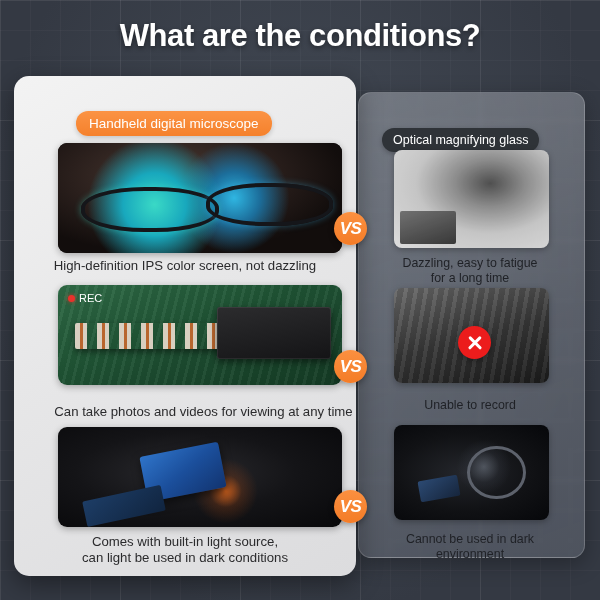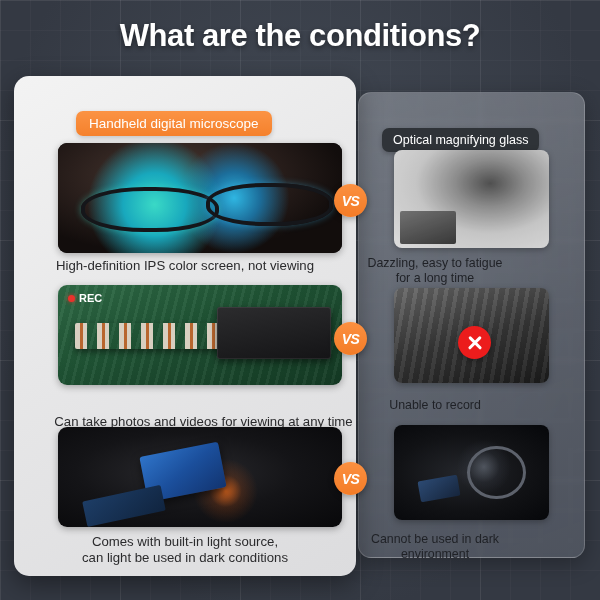--- a/index.html
+++ b/index.html
@@ -65,21 +65,21 @@
     background: linear-gradient(150deg, #f3f3f3 0%, #e7e7e8 45%, #dcdcde 100%);
     box-shadow: 0 8px 26px rgba(0,0,0,0.42);
   }
 
   
   .badge {
     position: absolute;
     display: flex;
     align-items: center;
     justify-content: center;
-    border-radius: 7px;
+    border-radius: 12px;
     font-size: 13.5px;
     white-space: nowrap;
   }
   #badge-left {
     left: 76px;
     top: 111px;
     height: 25px;
     padding: 0 13px;
     background: linear-gradient(180deg, #fb9344 0%, #f5812c 100%);
     color: #ffffff;
@@ -115,62 +115,63 @@
   
   .r-thumb {
     position: absolute;
     border-radius: 8px;
     overflow: hidden;
     box-shadow: 0 2px 6px rgba(0,0,0,0.28);
   }
   .r-cap {
     position: absolute;
     width: 190px;
-    left: 340px;
+    left: 375px;
     text-align: center;
     color: #1f2126;
     font-size: 12.4px;
     line-height: 14.5px;
   }
 
   
   .vs {
     position: absolute;
     width: 33px;
     height: 33px;
     border-radius: 50%;
     background: linear-gradient(180deg, #fb9040 0%, #f47c27 100%);
     color: #ffffff;
-    font-size: 14px;
+    font-size: 17px;
     font-weight: bold;
     font-style: italic;
     display: flex;
     align-items: center;
     justify-content: center;
     box-shadow: 0 2px 6px rgba(0,0,0,0.32);
     z-index: 6;
     letter-spacing: -0.5px;
+    margin-top: 28px;
   }
 
   
   #rec {
     position: absolute;
     left: 68px;
     top: 292px;
     display: flex;
     align-items: center;
     gap: 4px;
     z-index: 5;
   }
   #rec-dot {
     width: 7px; height: 7px; border-radius: 50%;
     background: #e8322b;
     box-shadow: 0 0 4px rgba(232,50,43,0.8);
   }
-  #rec-label { color: #ffffff; font-size: 11px; font-weight: bold; }
+  #rec-label { color: #ffffff; font-size: 11px; font-weight: normal; }
 
   
   #xmark {
     position: absolute;
     left: 458px;
     top: 326px;
     width: 33px;
     height: 33px;
     border-radius: 50%;
     background: #ec1c1c;
@@ -293,38 +294,38 @@
 
 <div id="right-panel"></div>
 <div id="left-panel"></div>
 
 <div class="badge" id="badge-left">Handheld digital microscope</div>
 <div class="badge" id="badge-right">Optical magnifying glass</div>
 
 <div class="l-thumb" style="left:58px; top:143px; width:284px; height:110px;">
   <div class="ph ph-glasses"></div>
 </div>
-<div class="l-cap" style="left:14px; top:258px;">High-definition IPS color screen, not viewing</div>
+<div class="l-cap" style="left:14px; top:258px;">High-definition IPS color screen, not dazzling</div>
 
 <div class="r-thumb" style="left:394px; top:150px; width:155px; height:98px;">
   <div class="ph ph-gray1"></div>
 </div>
 <div class="r-cap" style="top:256px; white-space:pre-line;">Dazzling, easy to fatigue
 for a long time</div>
 
 <div class="vs" style="left:334px; top:184px;">VS</div>
 
 <div class="l-thumb" style="left:58px; top:285px; width:284px; height:100px;">
   <div class="ph ph-pcb"></div>
 </div>
 <div id="rec">
   <span id="rec-dot"></span>
   <span id="rec-label">REC</span>
 </div>
-<div class="l-cap" style="left:14px; top:414px;padding-left:37px;">Can take photos and videos for viewing at any time</div>
+<div class="l-cap" style="left:14px; top:404px;padding-left:37px;">Can take photos and videos for viewing at any time</div>
 
 <div class="r-thumb" style="left:394px; top:288px; width:155px; height:95px;">
   <div class="ph ph-gray2"></div>
 </div>
 <div id="xmark"></div>
 <div class="r-cap" style="top:398px;">Unable to record</div>
 
 <div class="vs" style="left:334px; top:322px;">VS</div>
 
 <div class="l-thumb" style="left:58px; top:427px; width:284px; height:100px;">

